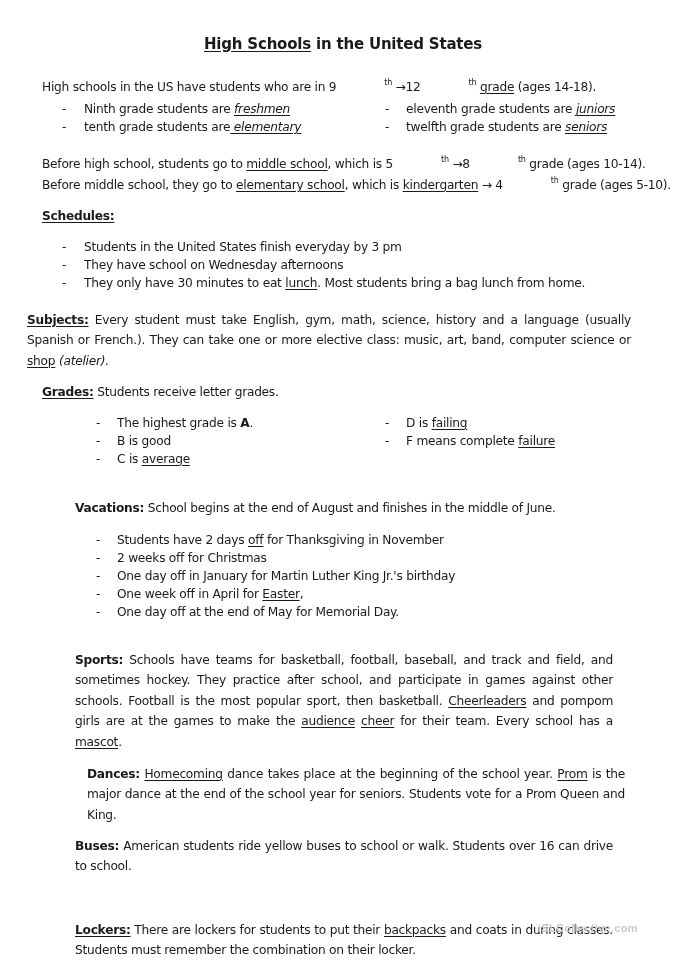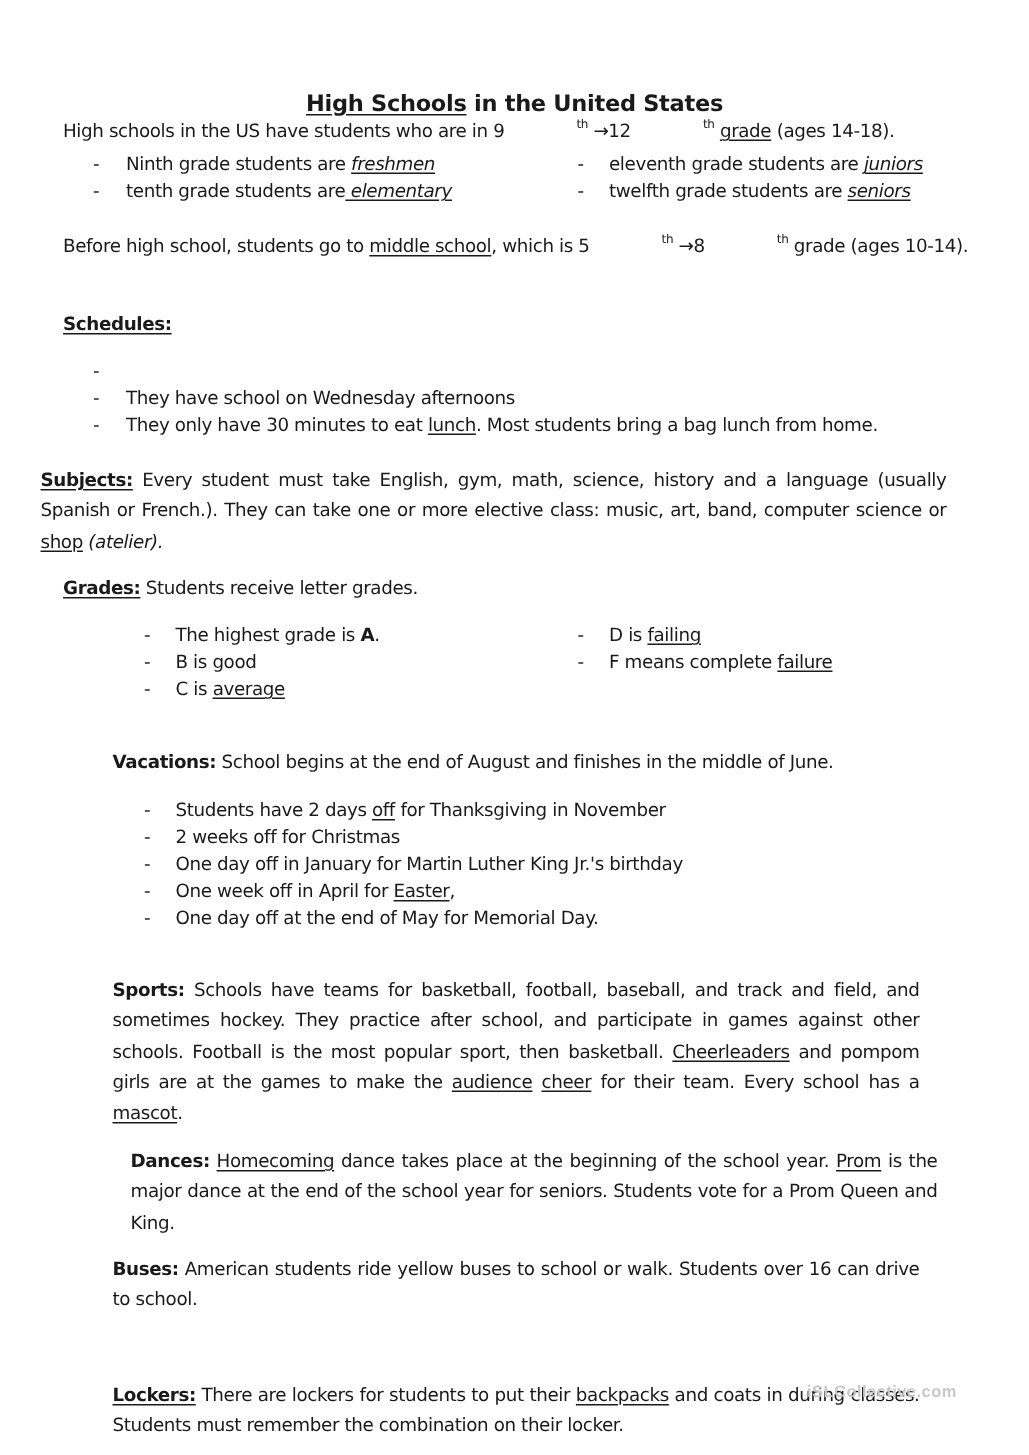--- a/index.html
+++ b/index.html
@@ -3,21 +3,21 @@
 <meta charset="utf-8">
 <style>
   html, body { margin: 0; padding: 0; background: #ffffff; }
   body {
     width: 686px; height: 970px; position: relative; overflow: hidden;
     font-family: "DejaVu Sans", sans-serif; color: #1a1a1a;
     font-size: 12.2px; letter-spacing: -0.25px;
   }
   .page { position: absolute; left: 0; top: 0; width: 686px; height: 970px; }
   .title {
-    position: absolute; top: 60px; left: 0; width: 686px; text-align: center;
+    position: absolute; top: 35px; left: 0; width: 686px; text-align: center;
     font-size: 15px; font-weight: bold; letter-spacing: -0.2px;
   }
   .u { text-decoration: underline; text-underline-offset: 2px; }
   .i { font-style: italic; }
   .b { font-weight: bold; }
   sup { font-size: 8px; line-height: 0; position: relative; top: -1px; padding-left: 48px; }
   .line { position: absolute; white-space: nowrap; line-height: 18px; }
   .para {
     position: absolute; line-height: 20.4px; text-align: justify;
   }
@@ -40,23 +40,25 @@
   <div class="line" style="left:84px; top:100px;"><span>Ninth grade students are  </span><span class="u i">freshmen</span></div>
   <div class="line" style="left:62px; top:118px;"><span>-</span></div>
   <div class="line" style="left:84px; top:118px;"><span>tenth grade students are</span><span class="u i"> elementary</span></div>
 
   <div class="line" style="left:385px; top:100px;"><span>-</span></div>
   <div class="line" style="left:406px; top:100px;"><span>eleventh grade students are </span><span class="u i">juniors</span></div>
   <div class="line" style="left:385px; top:118px;"><span>-</span></div>
   <div class="line" style="left:406px; top:118px;"><span>twelfth grade students are </span><span class="u i">seniors</span></div>
 
   <div class="line" style="left:42px; top:155px;"><span>Before high school, students go to </span><span class="u">middle school</span><span>, which is 5</span><sup>th</sup><span> →8</span><sup>th</sup><span> grade (ages 10-14).</span></div>
+  <div class="line" style="left:42px; top:176px;"><span>Before middle school, they go to </span><span class="u">elementary school</span><span>, which is </span><span class="u">kindergarten</span><span> → 4</span><sup>th</sup><span> grade (ages 5-10).</span></div>
 
   <div class="line u b" style="left:42px; top:207px;">Schedules:</div>
   <div class="line" style="left:62px; top:238px;"><span>-</span></div>
+  <div class="line" style="left:84px; top:238px;">Students in the United States finish everyday by 3 pm</div>
   <div class="line" style="left:62px; top:256px;"><span>-</span></div>
   <div class="line" style="left:84px; top:256px;">They have school on Wednesday afternoons</div>
   <div class="line" style="left:62px; top:274px;"><span>-</span></div>
   <div class="line" style="left:84px; top:274px;"><span>They only have 30 minutes to eat </span><span class="u">lunch</span><span>.  Most students bring a bag lunch from home.</span></div>
 
   <div class="para" style="left:27px; top:310px; width:604px;"><span class="u b">Subjects:</span><span> Every student must take English, gym, math, science, history and a language (usually Spanish or French.). They can take one or more elective class: music, art, band, computer science or </span><span class="u">shop</span><span class="i"> (atelier).</span></div>
 
   <div class="line" style="left:42px; top:383px;"><span class="u b">Grades:</span><span> Students receive letter grades.</span></div>
 
   <div class="line" style="left:96px; top:414px;"><span>-</span></div>

